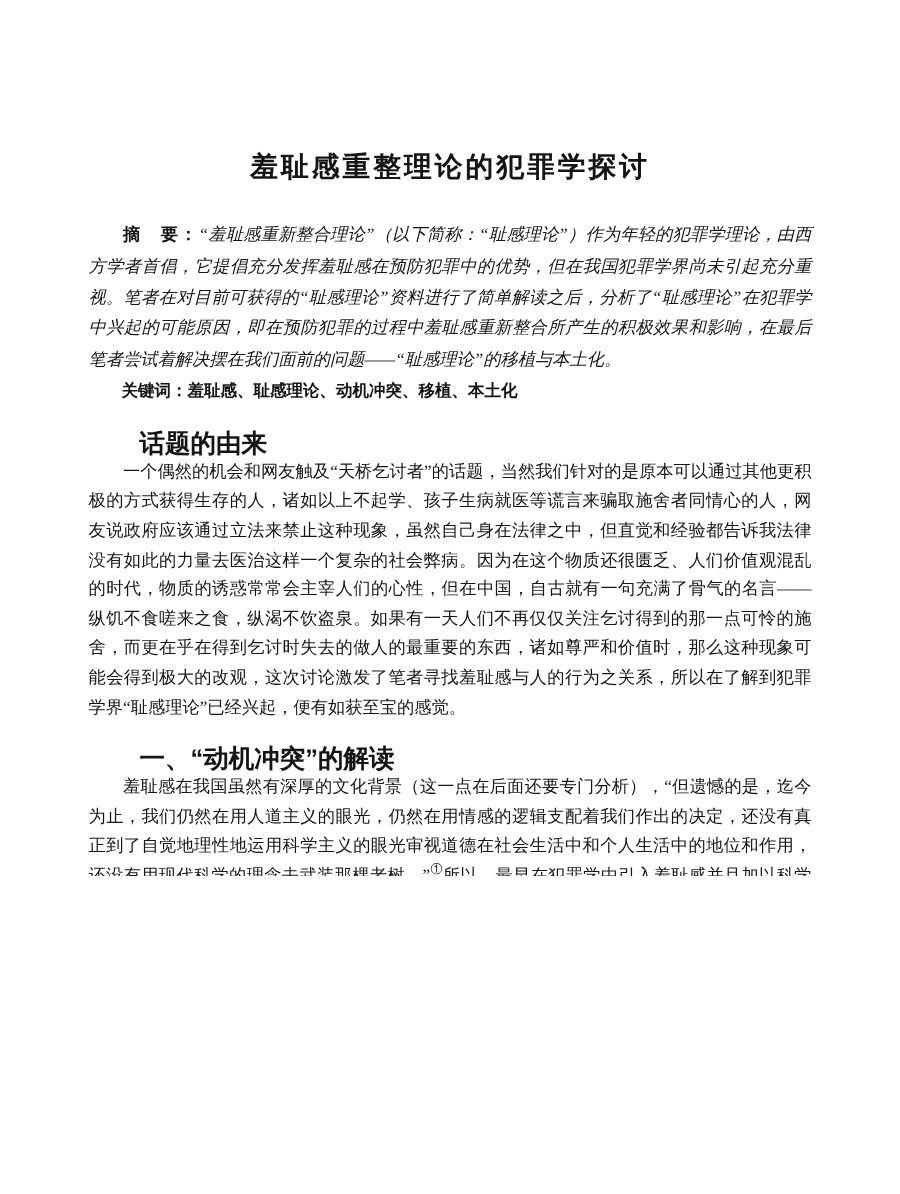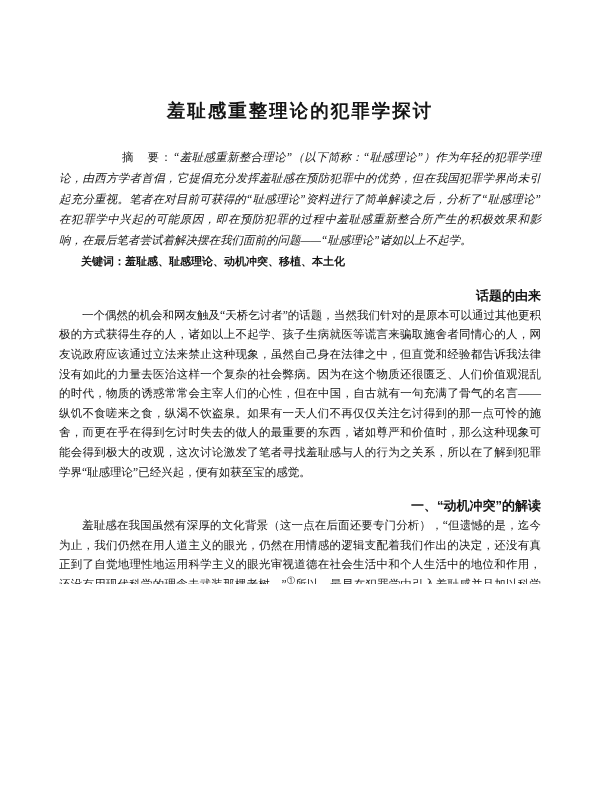--- a/index.html
+++ b/index.html
@@ -43,41 +43,39 @@
   .abstract {
     margin: 24px 0 0 0;
     font-size: 11.5px;
     line-height: 20.8px;
     text-align: justify;
     text-indent: 2em;
     font-style: italic;
   }
   .abstract .label {
     font-style: normal;
-    font-weight: normal;
+    font-weight: bold;
     font-family: "Liberation Sans", "DejaVu Sans", sans-serif;
     letter-spacing: 1px;
-    margin-left: 40px;
   }
   .keywords {
     margin: 0;
     font-size: 11px;
     line-height: 20.8px;
     text-indent: 2em;
     font-weight: bold;
     font-family: "Liberation Sans", "DejaVu Sans", sans-serif;
   }
   .sec-heading {
     margin: 14px 0 0 0;
-    font-size: 13px;
+    font-size: 17px;
     font-weight: bold;
     text-indent: 2em;
     font-family: "Liberation Sans", "DejaVu Sans", sans-serif;
     line-height: 19px;
-    text-align: right;
   }
   .body-para {
     margin: 1px 0 0 0;
     font-size: 11.5px;
     line-height: 19.6px;
     text-align: justify;
     text-indent: 2em;
   }
   .body-para sup {
     font-size: 8px;
@@ -107,21 +105,21 @@
 </style>
 </head>
 <body>
 
 <div class="page">
   <div class="content">
 
     <h1 class="title">羞耻感重整理论的犯罪学探讨</h1>
 
 
-    <p class="abstract"><span class="label">摘　要：</span><span>“羞耻感重新整合理论”（以下简称：“耻感理论”）作为年轻的犯罪学理论，由西方学者首倡，它提倡充分发挥羞耻感在预防犯罪中的优势，但在我国犯罪学界尚未引起充分重视。笔者在对目前可获得的“耻感理论”资料进行了简单解读之后，分析了“耻感理论”在犯罪学中兴起的可能原因，即在预防犯罪的过程中羞耻感重新整合所产生的积极效果和影响，在最后笔者尝试着解决摆在我们面前的问题——“耻感理论”诸如以上不起学。</span></p>
+    <p class="abstract"><span class="label">摘　要：</span><span>“羞耻感重新整合理论”（以下简称：“耻感理论”）作为年轻的犯罪学理论，由西方学者首倡，它提倡充分发挥羞耻感在预防犯罪中的优势，但在我国犯罪学界尚未引起充分重视。笔者在对目前可获得的“耻感理论”资料进行了简单解读之后，分析了“耻感理论”在犯罪学中兴起的可能原因，即在预防犯罪的过程中羞耻感重新整合所产生的积极效果和影响，在最后笔者尝试着解决摆在我们面前的问题——“耻感理论”的移植与本土化。</span></p>
 
     <p class="keywords"><span>关键词：</span><span>羞耻感、耻感理论、动机冲突、移植、本土化</span></p>
 
     <h3 class="sec-heading">话题的由来</h3>
 
     <p class="body-para">一个偶然的机会和网友触及“天桥乞讨者”的话题，当然我们针对的是原本可以通过其他更积极的方式获得生存的人，诸如以上不起学、孩子生病就医等谎言来骗取施舍者同情心的人，网友说政府应该通过立法来禁止这种现象，虽然自己身在法律之中，但直觉和经验都告诉我法律没有如此的力量去医治这样一个复杂的社会弊病。因为在这个物质还很匮乏、人们价值观混乱的时代，物质的诱惑常常会主宰人们的心性，但在中国，自古就有一句充满了骨气的名言——纵饥不食嗟来之食，纵渴不饮盗泉。如果有一天人们不再仅仅关注乞讨得到的那一点可怜的施舍，而更在乎在得到乞讨时失去的做人的最重要的东西，诸如尊严和价值时，那么这种现象可能会得到极大的改观，这次讨论激发了笔者寻找羞耻感与人的行为之关系，所以在了解到犯罪学界“耻感理论”已经兴起，便有如获至宝的感觉。</p>
 
     <h3 class="sec-heading">一、“动机冲突”的解读</h3>
 
     <p class="body-para"><span>羞耻感在我国虽然有深厚的文化背景（这一点在后面还要专门分析），“但遗憾的是，迄今为止，我们仍然在用人道主义的眼光，仍然在用情感的逻辑支配着我们作出的决定，还没有真正到了自觉地理性地运用科学主义的眼光审视道德在社会生活中和个人生活中的地位和作用，还没有用现代科学的理念去武装那棵老树。”</span><sup>①</sup><span>所以，最早在犯罪学中引入羞耻感并且加以科学系统的解释不是在中国，而是在西方。“耻感理论”在美国和西欧犯罪学界正在广泛的传播开来，并且许多重要的国际研讨会都为这一理论的讨论设立了专题。而约翰·布瑞思怀特（以下简称布氏）教授当属该领域的领军人物。因为笔者目前能得到的这方面的资料基本源于皮艺军教授在《犯罪学研究论要》一书中所介绍的，所以下面不再另加注解。只是对其介绍作了一下自己的解读。</span></p>

